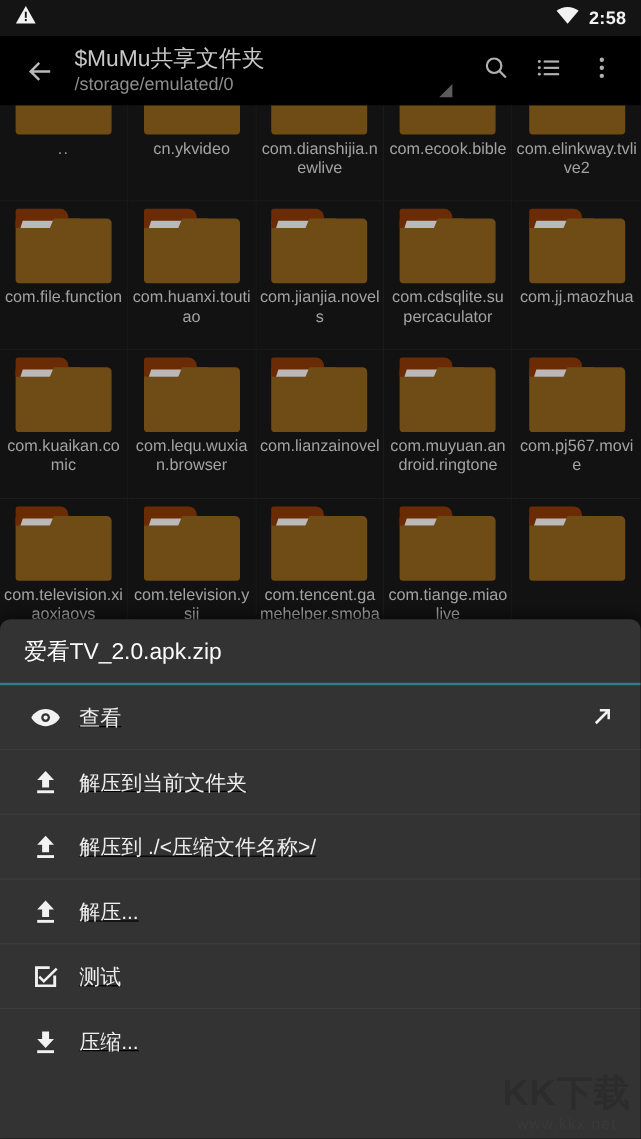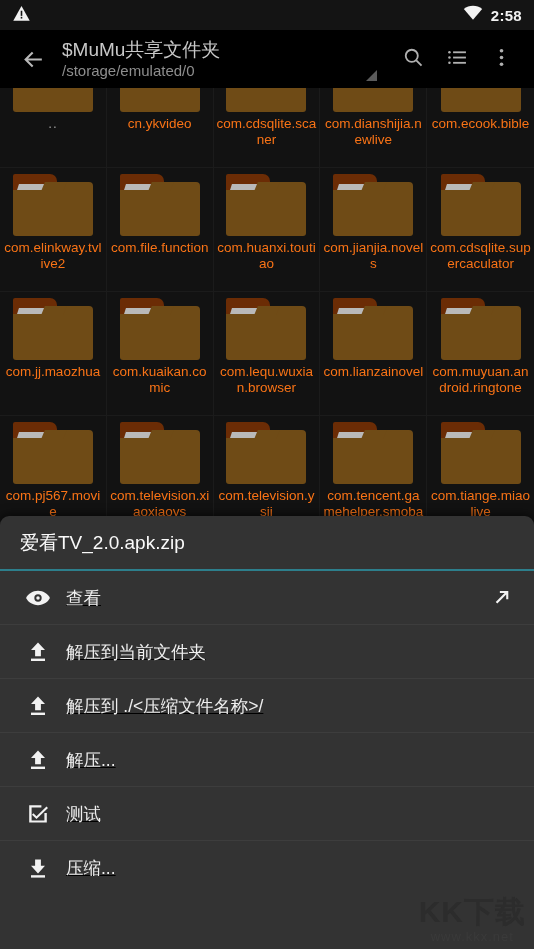--- a/index.html
+++ b/index.html
@@ -74,21 +74,21 @@
   }
   .folder .paper{
     position:absolute; left:5px; top:10px; width:42px; height:6px;
     background:#b9b9b9; transform:skewX(-18deg);
   }
   .folder .paper2{
     position:absolute; left:30px; top:8px; width:22px; height:9px;
     background:#6f4b16; transform:skewX(-22deg);
   }
   .cell .label{
-    color:#f97316; font-size:13.5px; line-height:16px; text-align:center;
+    color:#a3a3a3; font-size:13.5px; line-height:16px; text-align:center;
     width:100%; padding:0 1px; word-break:break-all;
     max-height:34px; overflow:hidden;
   }
   .cell .label.dots{ color:#9a9a9a; letter-spacing:1px; }
 
   
   .sheet{
     position:absolute; left:0; bottom:0; width:534px; height:433px;
     background:#333333; border-radius:9px 9px 0 0; overflow:hidden;
     box-shadow:0 -2px 10px rgba(0,0,0,.55);
@@ -197,26 +197,20 @@
         <div class="cell">
           <div class="folder">
             <div class="body"></div>
           </div>
           <div class="label">cn.ykvideo</div>
         </div>
         <div class="cell">
           <div class="folder">
             <div class="body"></div>
           </div>
-          <div class="label">com.cdsqlite.scaner</div>
-        </div>
-        <div class="cell">
-          <div class="folder">
-            <div class="body"></div>
-          </div>
           <div class="label">com.dianshijia.newlive</div>
         </div>
         <div class="cell">
           <div class="folder">
             <div class="body"></div>
           </div>
           <div class="label">com.ecook.bible</div>
         </div>
         <div class="cell">
           <div class="folder">

